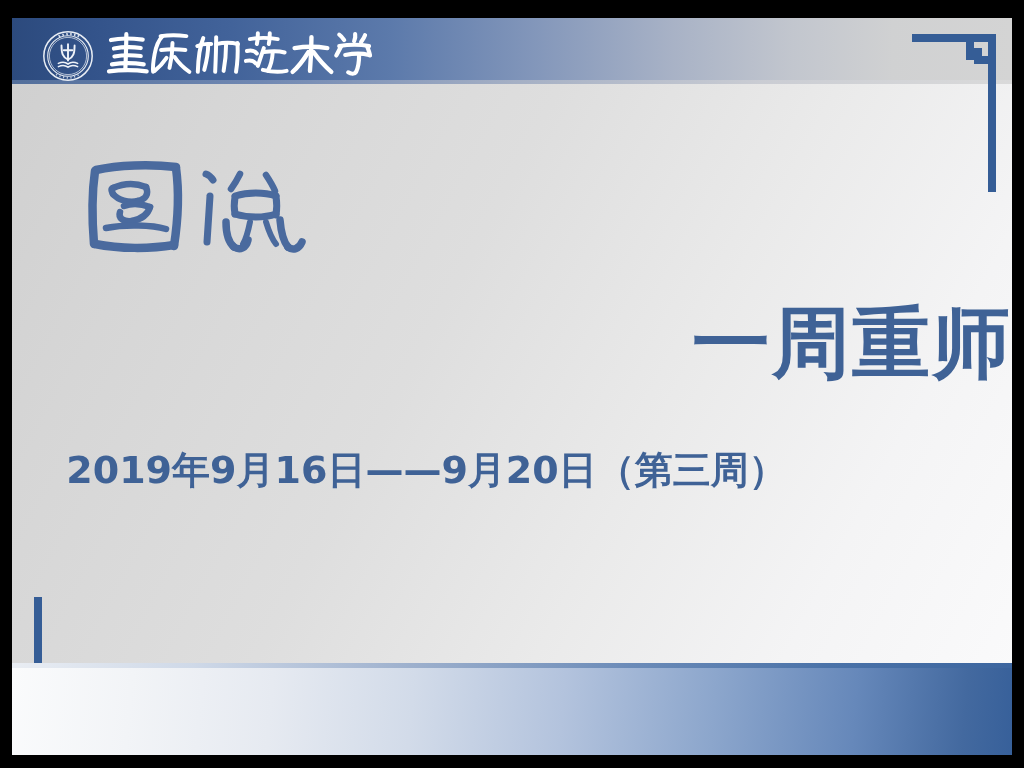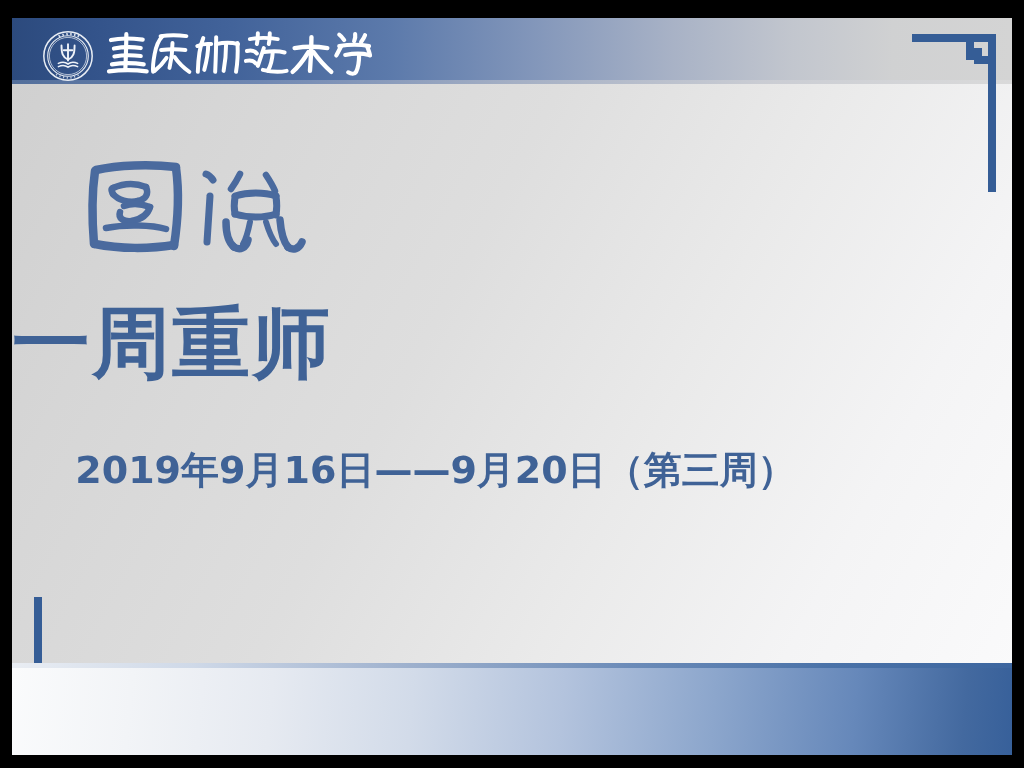--- a/index.html
+++ b/index.html
@@ -119,34 +119,34 @@
     width: 260px;
     height: 115px;
   }
 
   
   #main-title {
     position: absolute;
     left: 0;
     top: 286px;
     width: 1000px;
-    text-align: left;
+    text-align: right;
     font-family: "DejaVu Sans", "Liberation Sans", sans-serif;
     font-size: 78px;
     font-weight: 700;
     letter-spacing: 2px;
     color: #3f6296;
     line-height: 1;
     white-space: nowrap;
   }
 
   
   #date-subtitle {
     position: absolute;
-    left: 9px;
+    left: 0;
     top: 430px;
     width: 829px;
     text-align: center;
     font-family: "DejaVu Sans", "Liberation Sans", sans-serif;
     font-size: 38px;
     font-weight: 700;
     letter-spacing: 0px;
     color: #3f6296;
     line-height: 1.2;
     white-space: nowrap;

